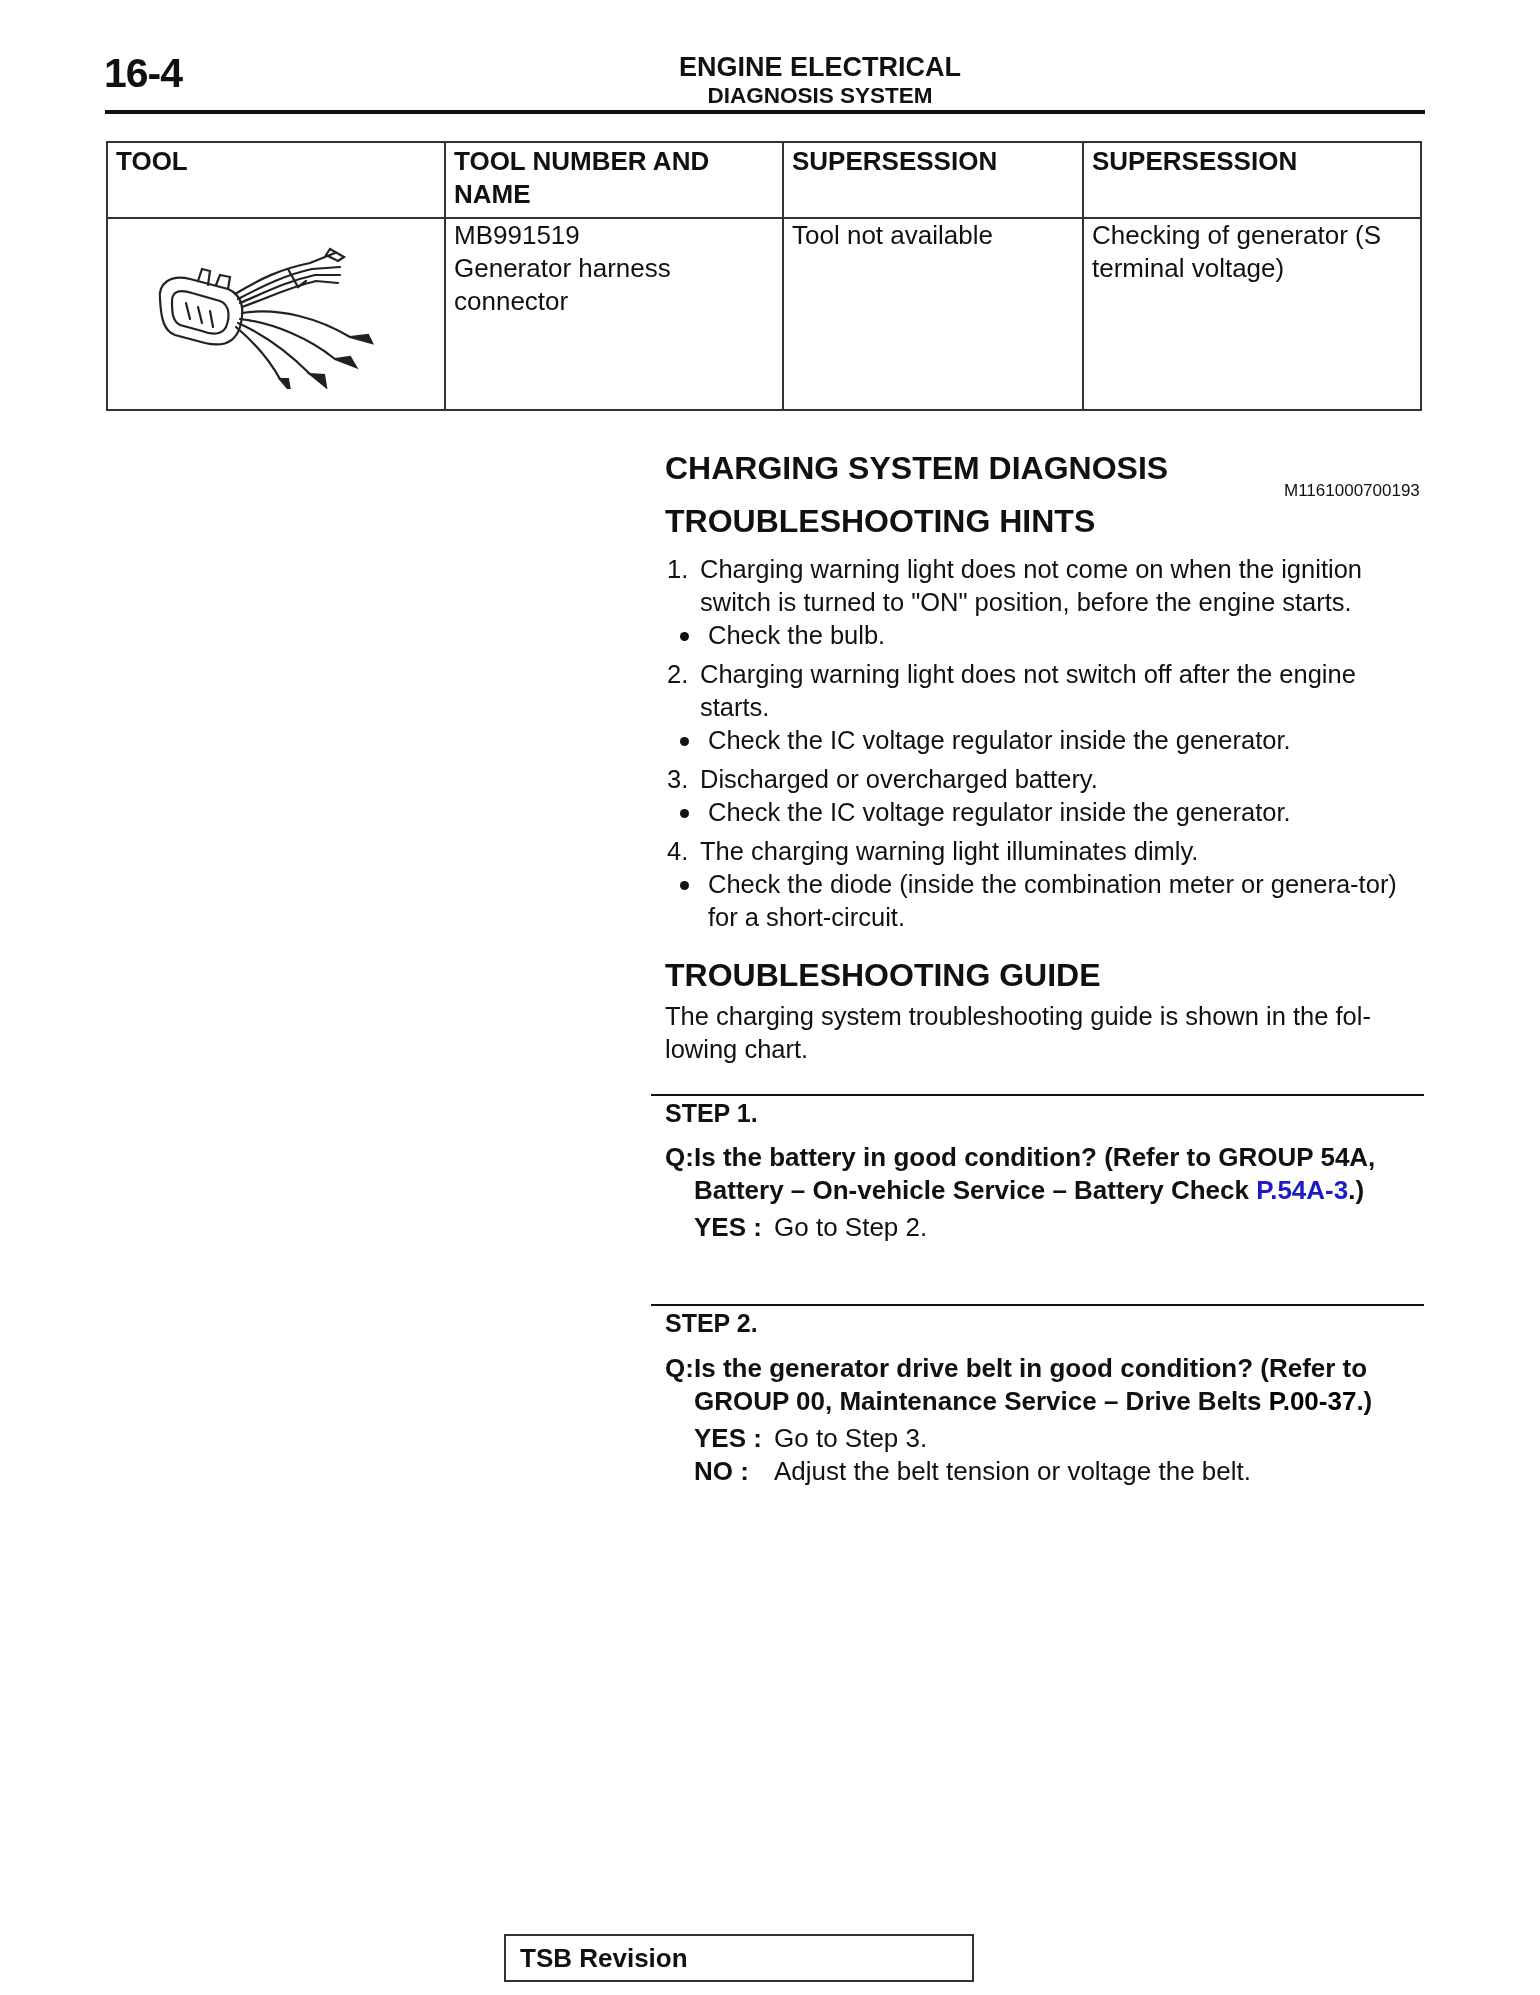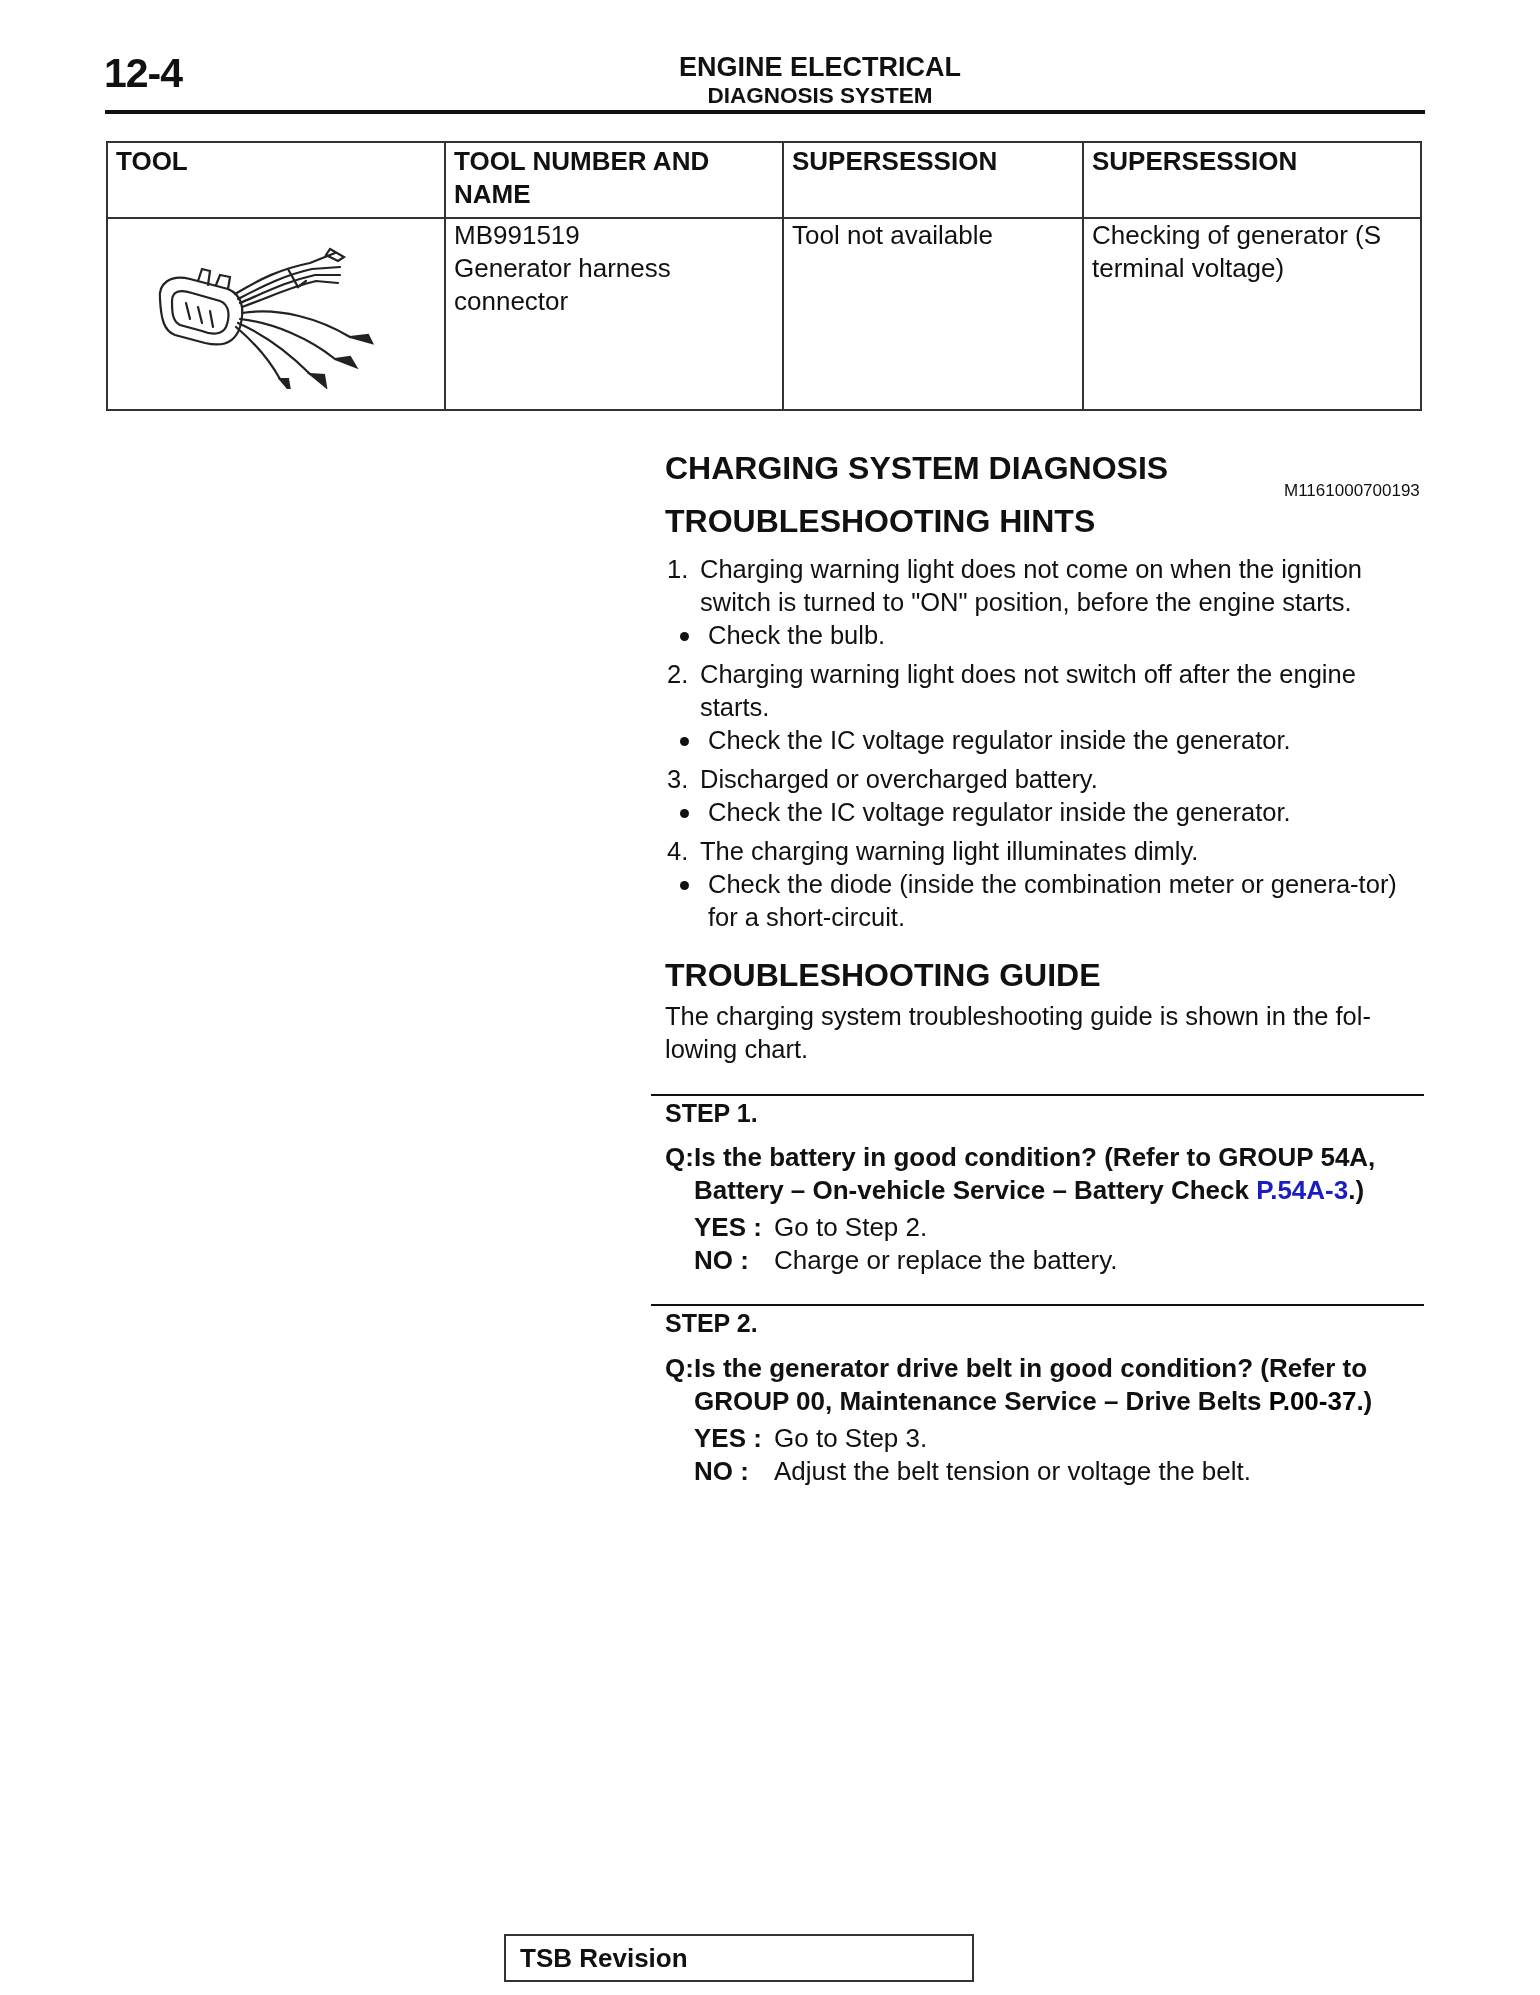--- a/index.html
+++ b/index.html
@@ -41,21 +41,21 @@
   .ans { font-size: 26px; line-height: 33px; position: relative; padding-left: 29px; }
   .ans b { display: inline-block; width: 80px; }
 
   
   .footer-box { left: 504px; top: 1934px; width: 466px; height: 44px; border: 2px solid #333; }
   .footer-text { position: absolute; left: 14px; top: 7px; font-size: 26px; font-weight: bold; }
 </style>
 </head>
 <body>
 
-<div class="abs page-num">12-4</div>
+<div class="abs page-num">16-4</div>
 <div class="abs hdr-title">ENGINE ELECTRICAL</div>
 <div class="abs hdr-sub">DIAGNOSIS SYSTEM</div>
 <div class="abs hdr-rule"></div>
 
 <table class="tools">
   <tbody>
       <tr>
     <th class="c1">TOOL</th>
     <th class="c2">TOOL NUMBER AND NAME</th>
     <th class="c3">SUPERSESSION</th>
@@ -150,23 +150,20 @@
 <div class="abs rule" style="top:1094px;"></div>
 <div class="abs col step-label" style="top:1099px;">STEP 1.</div>
 <div class="abs col" style="top:1141px;">
   <div class="q">
     <span class="qlabel">Q:</span>
     <span>Is the battery in good condition? (Refer to GROUP 54A, Battery – On-vehicle Service – Battery Check </span><a class="link" style="color: rgb(28, 28, 196);">P.54A-3</a><span>.)</span>
   </div>
   <div class="ans" style="margin-top:4px;">
     <b>YES :</b><span>Go to Step 2.</span>
   </div>
-  <div class="ans">
-    <b>NO :</b><span>Charge or replace the battery.</span>
-  </div>
 </div>
 
 <div class="abs rule" style="top:1304px;"></div>
 <div class="abs col step-label" style="top:1309px;">STEP 2.</div>
 <div class="abs col" style="top:1352px;">
   <div class="q">
     <span class="qlabel">Q:</span>
     <span>Is the generator drive belt in good condition? (Refer to GROUP 00, Maintenance Service – Drive Belts </span><a class="link" style="color: #000000;">P.00-37</a><span>.)</span>
   </div>
   <div class="ans" style="margin-top:4px;">

